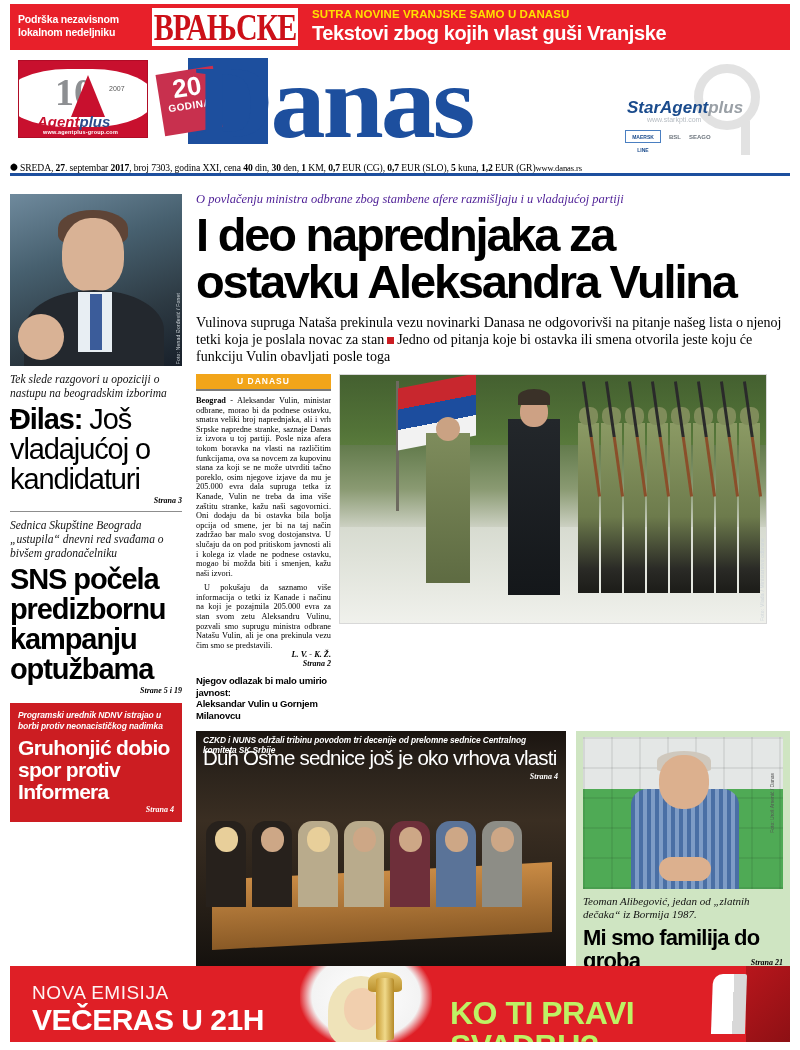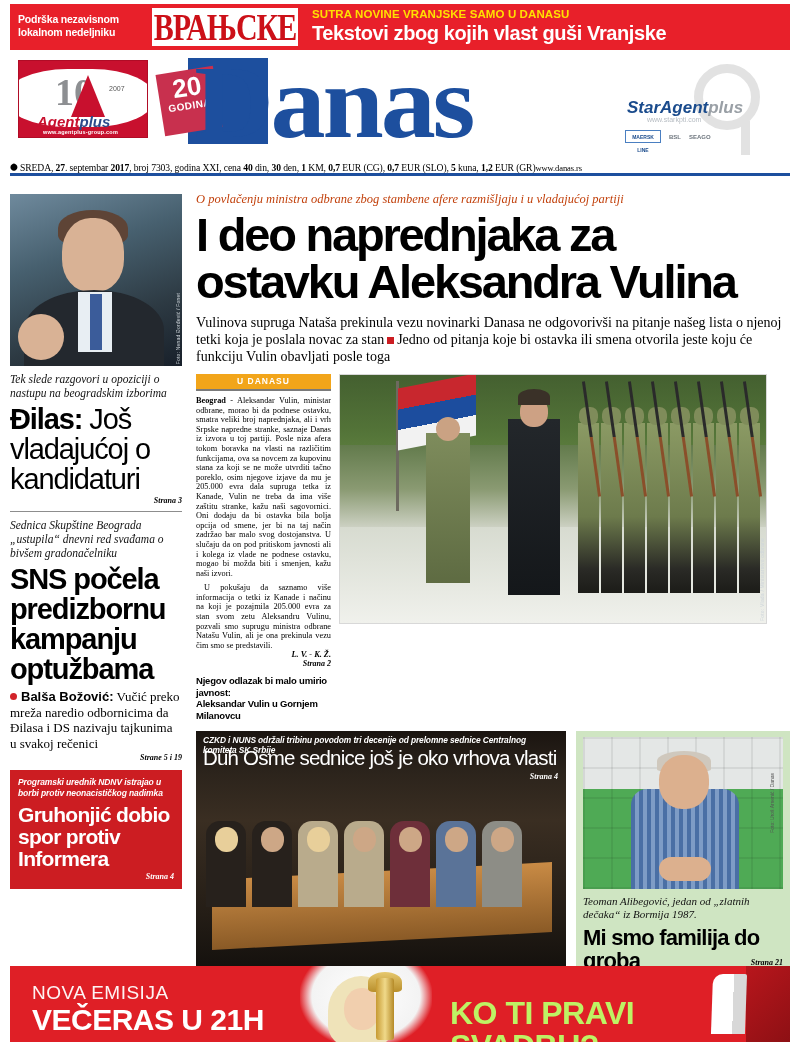--- a/index.html
+++ b/index.html
@@ -195,21 +195,21 @@
   }
   .redbox .head {
     font-size:21px; font-weight:bold; line-height:22px; margin-top:5px;
     letter-spacing:-0.7px;
   }
   .redbox .strana { color:#fff; }
 
   
   .lead-kicker {
     font-family:"Liberation Serif", serif; font-style:italic;
-    font-size:12.5px; color:#c2410c; line-height:15px;
+    font-size:12.5px; color:#4c1d95; line-height:15px;
   }
   .lead-head {
     font-size:47px; font-weight:bold; line-height:47px; letter-spacing:-2.2px;
     margin-top:4px; color:#000;
   }
   .lead-sub {
     font-family:"Liberation Serif", serif; font-size:14px; line-height:17px;
     margin-top:9px; color:#000;
   }
   .sq-red {
@@ -494,23 +494,20 @@
       </div>
 
       <div class="kicker-it">Tek slede razgovori u opoziciji o nastupu na beogradskim izborima</div>
       <div class="head-lg"><span>Đilas:</span><span class="light"> Još vladajućoj o kandidaturi</span></div>
       <div class="strana">Strana 3</div>
 
       <div class="sep-thin"></div>
 
       <div class="kicker-it">Sednica Skupštine Beograda „ustupila“ dnevni red svađama o bivšem gradonačelniku</div>
       <div class="head-lg">SNS počela predizbornu kampanju optužbama</div>
-      <div class="serif-body" style="margin-top:5px;">
-        <span class="bullet-red"></span><b>Balša Božović:</b><span> Vučić preko mreža naredio odbornicima da Đilasa i DS nazivaju tajkunima u svakoj rečenici</span>
-      </div>
       <div class="strana">Strane 5 i 19</div>
 
       <div class="redbox">
         <div class="kick">Programski urednik NDNV istrajao u borbi protiv neonacističkog nadimka</div>
         <div class="head">Gruhonjić dobio spor protiv Informera</div>
         <div class="strana">Strana 4</div>
       </div>
     </div>
 
     <div class="col-main">

